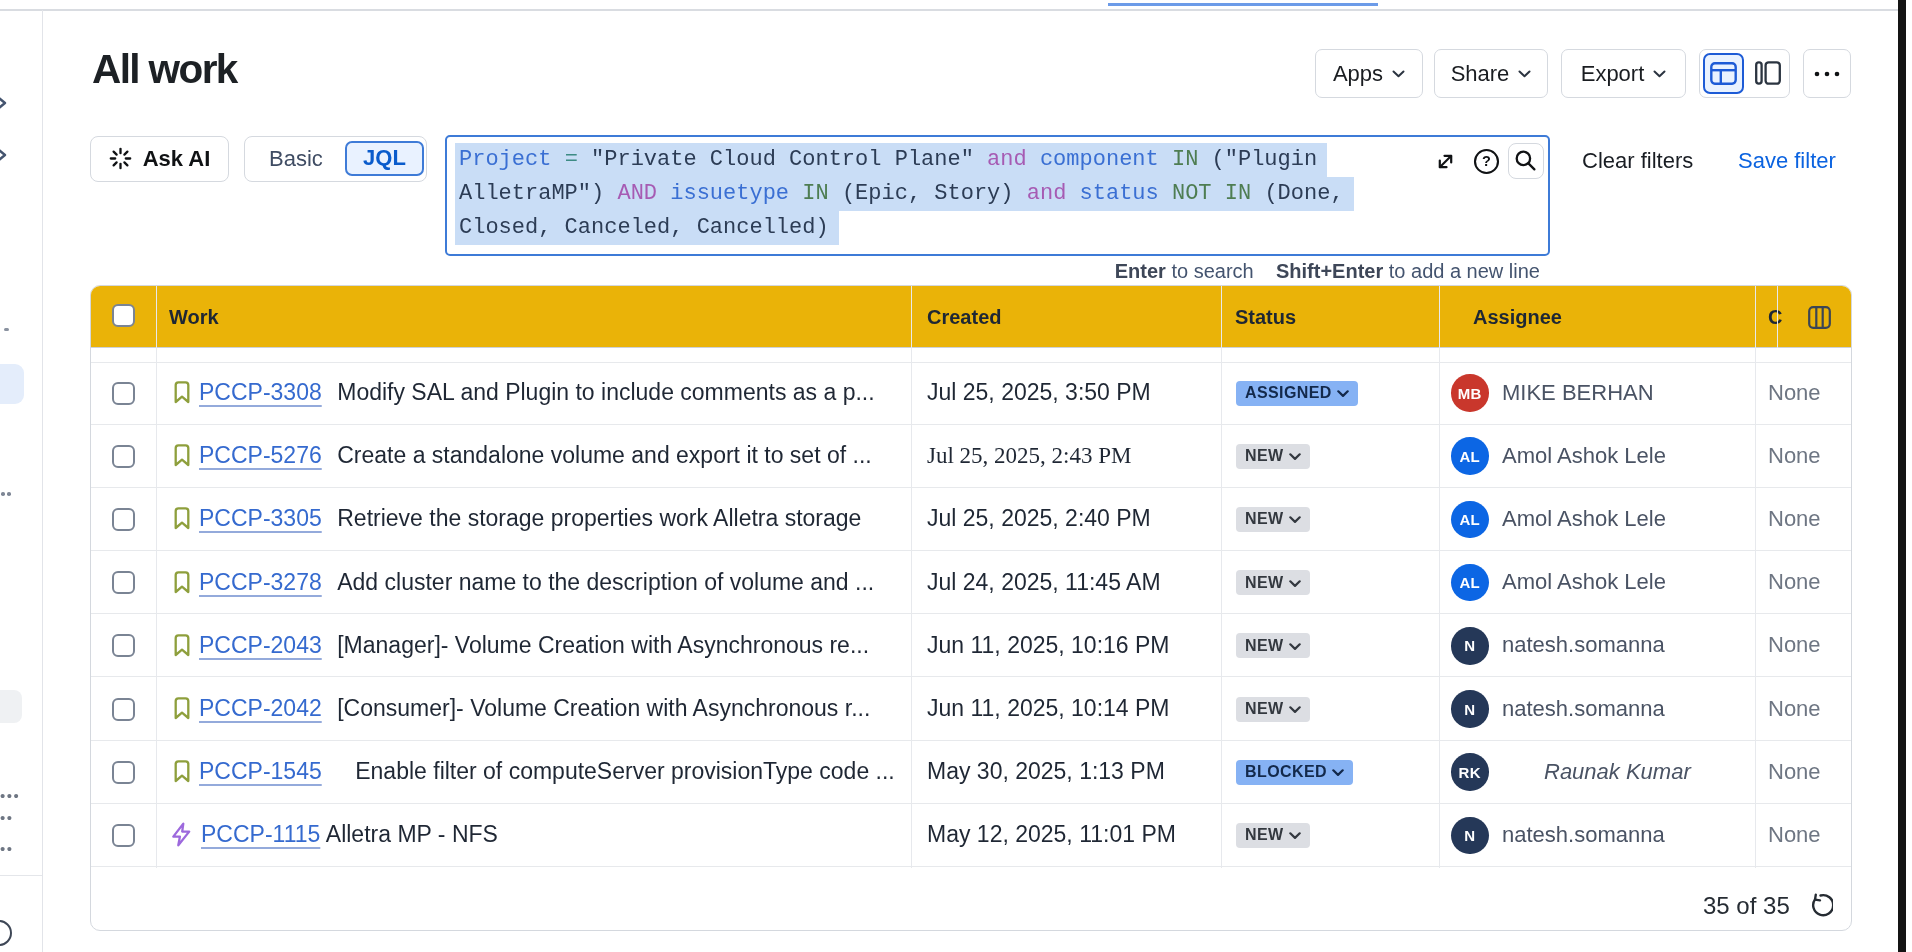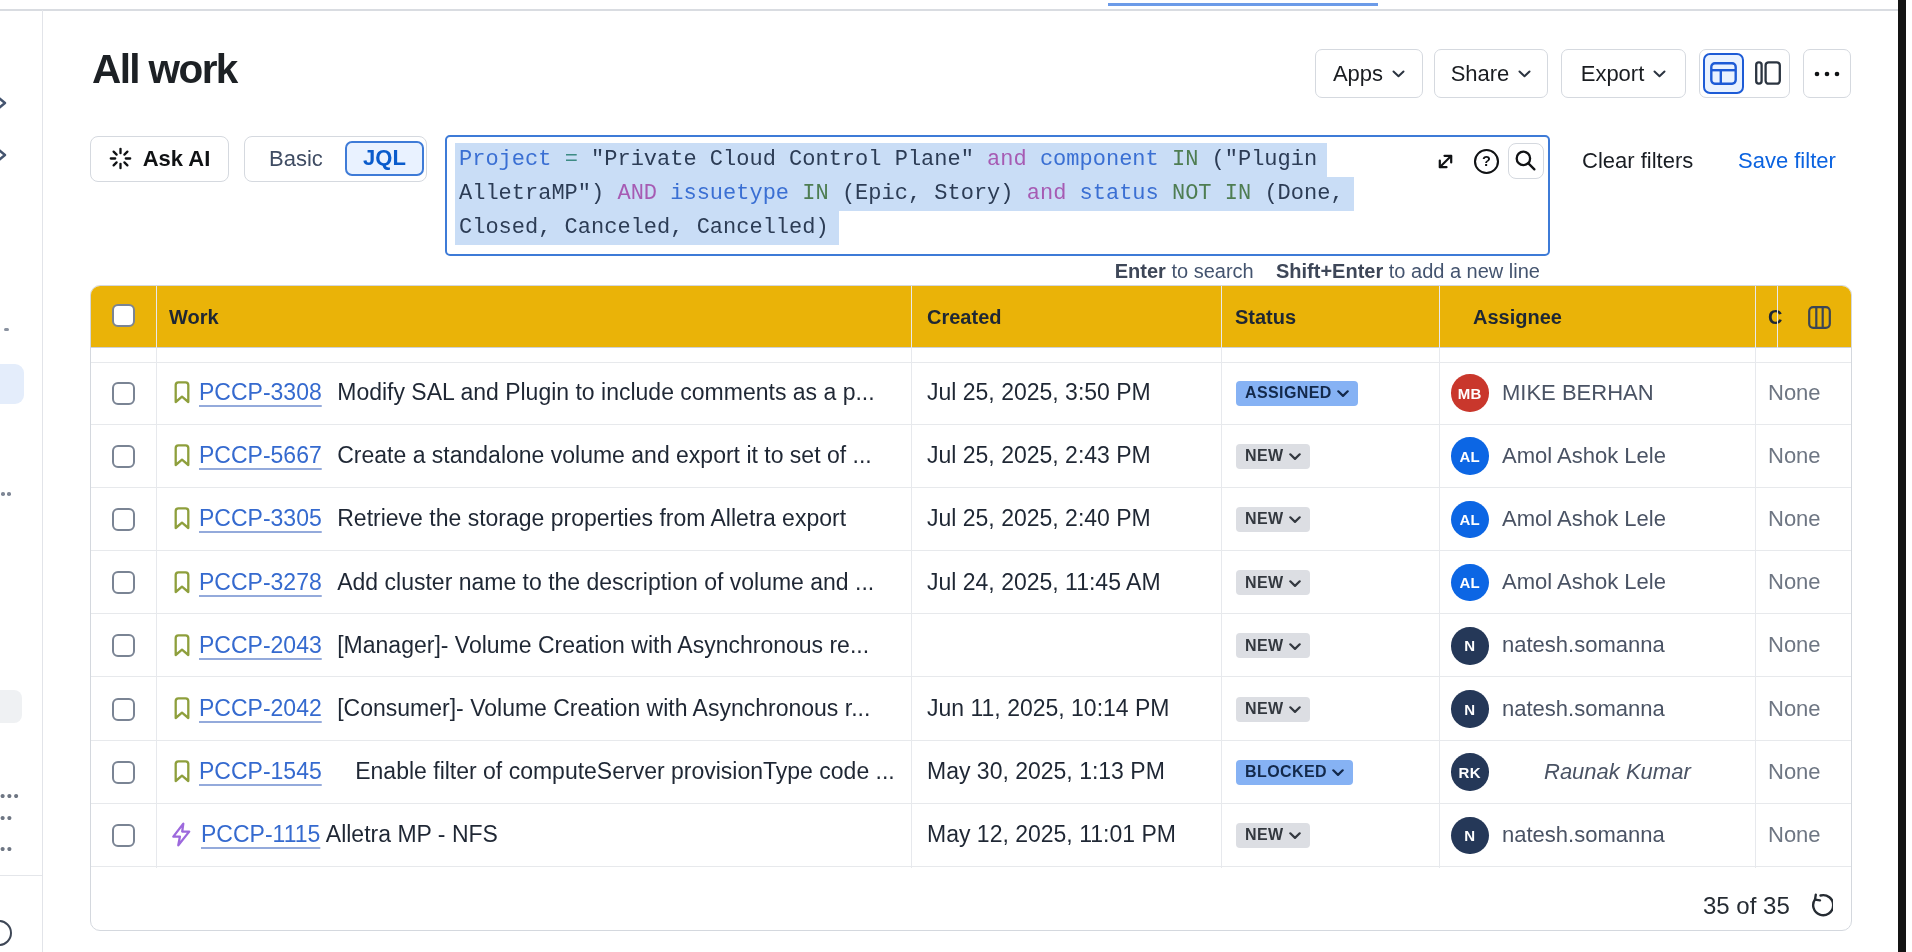--- a/index.html
+++ b/index.html
@@ -175,45 +175,45 @@
   <div class="cell-mid" style="left:1677px;">
         <span style="font-size:22px;color:#6E7683;">None</span>
       </div>
 </div>
 <div class="row" style="top:138.7px;border-bottom:1px solid #E7E9EC;box-sizing:border-box;">
   <div class="checkbox" style="left:21px;top:20px;"></div>
   <div class="cell-mid" style="left:82.5px;gap:9.5px;">
         <svg width="16" height="23" viewBox="0 0 16 23" style="flex:none;">
           <path d="M1.7 4.0 Q1.7 1.3 4.4 1.3 H11.6 Q14.3 1.3 14.3 4.0 V21 L8 15.7 L1.7 21 Z" fill="none" stroke="#8E9F3C" stroke-width="2.3" stroke-linejoin="round"></path>
         </svg>
-        <span class="key">PCCP-5667</span>
+        <span class="key">PCCP-5276</span>
         <span class="summ" style="margin-left:6px;">Create a standalone volume and export it to set of ...</span>
       </div>
-  <div class="cell-mid" style="left:836px;">
+  <div class="cell-mid" style="left:836px;font-family:Liberation Serif, serif;">
         <span class="summ">Jul 25, 2025, 2:43 PM</span>
       </div>
   <div class="pill gray" style="top:19px;">NEW<svg width="12" height="8" viewBox="0 0 12 8" style="margin-top:2px;">
           <path d="M1.3 1.3 L6 5.9 L10.7 1.3" fill="none" stroke="#33383F" stroke-width="2.2" stroke-linecap="round" stroke-linejoin="round"></path>
         </svg></div>
   <div class="av" style="top:12.8px;background:#0C66E4;">AL</div>
   <div class="cell-mid" style="left:1411px;">
         <span style="font-size:22px;color:#4A5364;">Amol Ashok Lele</span>
       </div>
   <div class="cell-mid" style="left:1677px;">
         <span style="font-size:22px;color:#6E7683;">None</span>
       </div>
 </div>
 <div class="row" style="top:201.9px;border-bottom:1px solid #E7E9EC;box-sizing:border-box;">
   <div class="checkbox" style="left:21px;top:20px;"></div>
   <div class="cell-mid" style="left:82.5px;gap:9.5px;">
         <svg width="16" height="23" viewBox="0 0 16 23" style="flex:none;">
           <path d="M1.7 4.0 Q1.7 1.3 4.4 1.3 H11.6 Q14.3 1.3 14.3 4.0 V21 L8 15.7 L1.7 21 Z" fill="none" stroke="#8E9F3C" stroke-width="2.3" stroke-linejoin="round"></path>
         </svg>
         <span class="key">PCCP-3305</span>
-        <span class="summ" style="margin-left:6px;">Retrieve the storage properties from Alletra export</span>
+        <span class="summ" style="margin-left:6px;">Retrieve the storage properties work Alletra storage</span>
       </div>
   <div class="cell-mid" style="left:836px;">
         <span class="summ">Jul 25, 2025, 2:40 PM</span>
       </div>
   <div class="pill gray" style="top:19px;">NEW<svg width="12" height="8" viewBox="0 0 12 8" style="margin-top:2px;">
           <path d="M1.3 1.3 L6 5.9 L10.7 1.3" fill="none" stroke="#33383F" stroke-width="2.2" stroke-linecap="round" stroke-linejoin="round"></path>
         </svg></div>
   <div class="av" style="top:12.8px;background:#0C66E4;">AL</div>
   <div class="cell-mid" style="left:1411px;">
         <span style="font-size:22px;color:#4A5364;">Amol Ashok Lele</span>
@@ -246,20 +246,23 @@
       </div>
 </div>
 <div class="row" style="top:328.3px;border-bottom:1px solid #E7E9EC;box-sizing:border-box;">
   <div class="checkbox" style="left:21px;top:20px;"></div>
   <div class="cell-mid" style="left:82.5px;gap:9.5px;">
         <svg width="16" height="23" viewBox="0 0 16 23" style="flex:none;">
           <path d="M1.7 4.0 Q1.7 1.3 4.4 1.3 H11.6 Q14.3 1.3 14.3 4.0 V21 L8 15.7 L1.7 21 Z" fill="none" stroke="#8E9F3C" stroke-width="2.3" stroke-linejoin="round"></path>
         </svg>
         <span class="key">PCCP-2043</span>
         <span class="summ" style="margin-left:6px;">[Manager]- Volume Creation with Asynchronous re...</span>
+      </div>
+  <div class="cell-mid" style="left:836px;">
+        <span class="summ">Jun 11, 2025, 10:16 PM</span>
       </div>
   <div class="pill gray" style="top:19px;">NEW<svg width="12" height="8" viewBox="0 0 12 8" style="margin-top:2px;">
           <path d="M1.3 1.3 L6 5.9 L10.7 1.3" fill="none" stroke="#33383F" stroke-width="2.2" stroke-linecap="round" stroke-linejoin="round"></path>
         </svg></div>
   <div class="av" style="top:12.8px;background:#253858;">N</div>
   <div class="cell-mid" style="left:1411px;">
         <span style="font-size:22px;color:#4A5364;">natesh.somanna</span>
       </div>
   <div class="cell-mid" style="left:1677px;">
         <span style="font-size:22px;color:#6E7683;">None</span>

